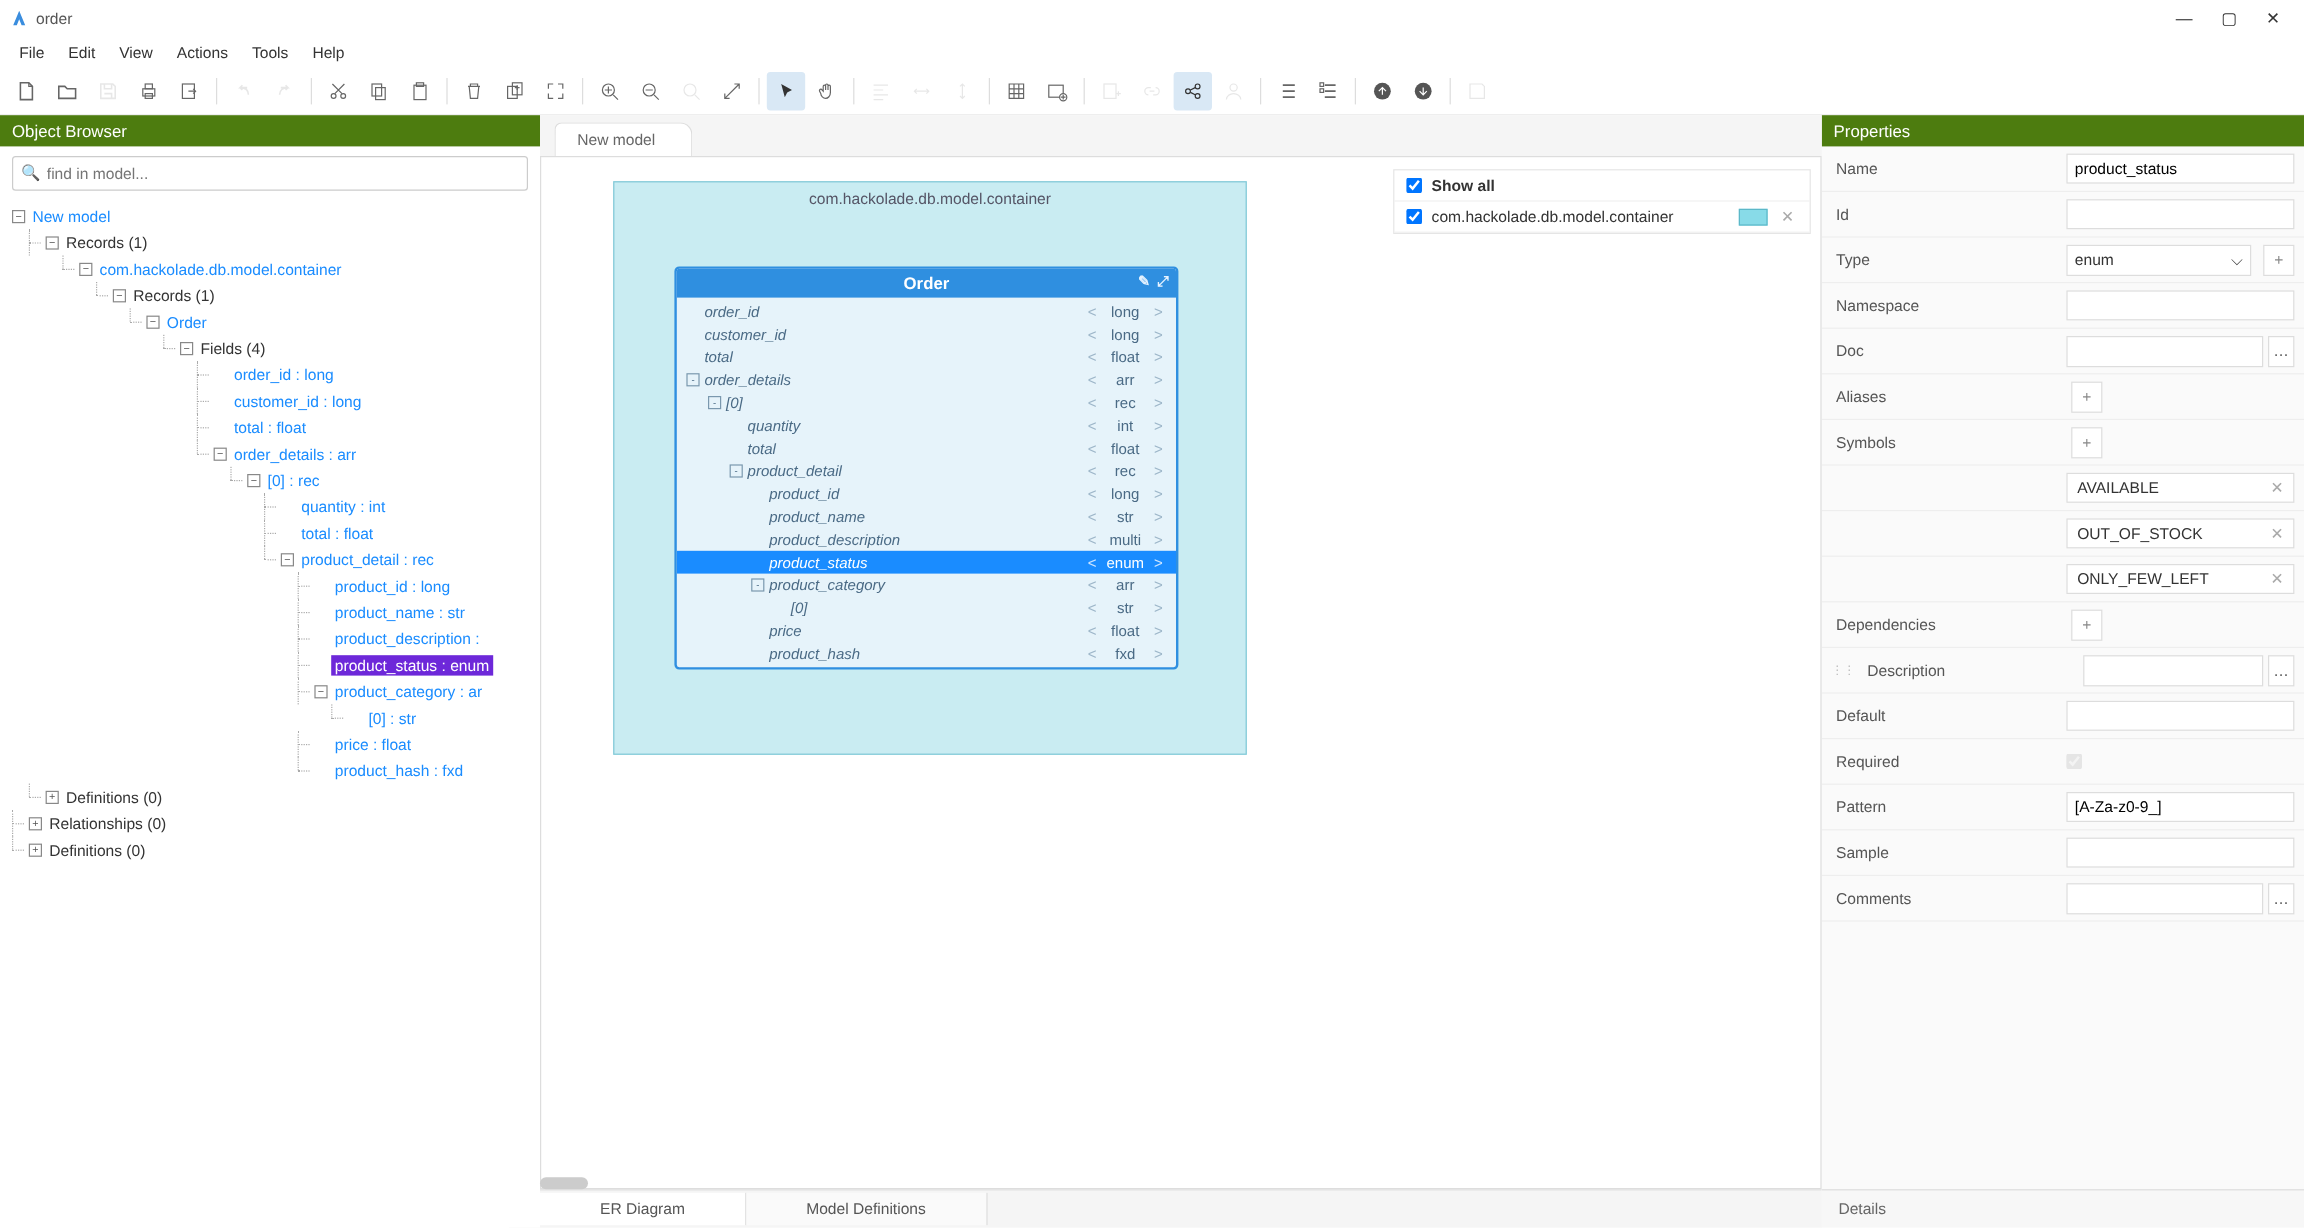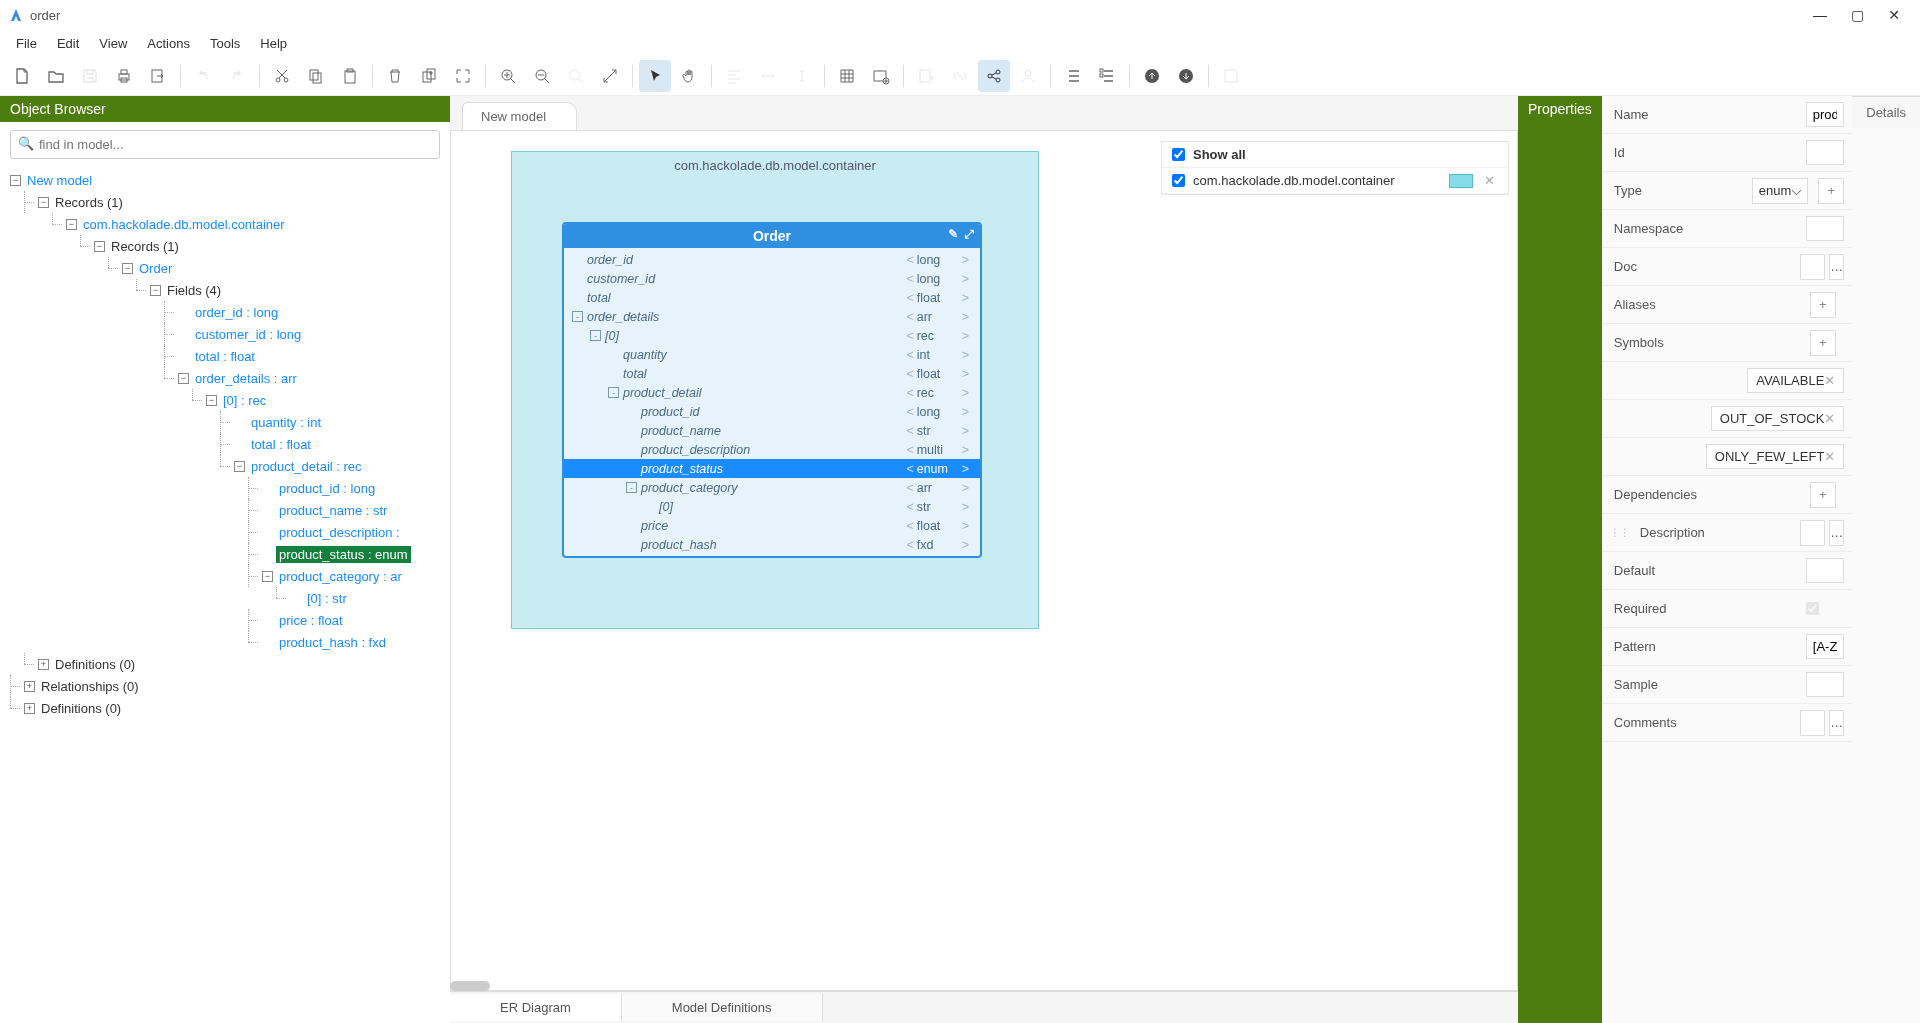--- a/index.html
+++ b/index.html
@@ -32,21 +32,21 @@
 .search-wrap { padding: 8px 10px; }
 .search-wrap input { width: 100%; padding: 6px 8px 6px 28px; border: 1px solid #ccc; border-radius: 3px; font-size: 13px; color: #555; }
 .search-wrap { position: relative; }
 .search-wrap .sicon { position: absolute; left: 18px; top: 14px; color: #888; }
 .tree { padding: 2px 6px 10px 10px; overflow-y: auto; flex: 1; }
 .tree-node { display: flex; align-items: center; height: 22px; white-space: nowrap; }
 .tree-node .toggle { width: 11px; height: 11px; border: 1px solid #888; display: inline-flex; align-items: center; justify-content: center; font-size: 9px; line-height: 9px; color: #555; margin-right: 3px; cursor: pointer; background: #fff; }
 .tree-node .spacer { width: 14px; display: inline-block; }
 .tree-node .label { color: #1a8cff; cursor: pointer; padding: 1px 3px; }
 .tree-node .label.black { color: #333; }
-.tree-node.selected .label { background: #15803d; color: #fff; }
+.tree-node.selected .label { background: #6d28d9; color: #fff; }
 .tree-connector { display: inline-block; width: 14px; height: 22px; position: relative; }
 .tree-connector::before { content: ""; position: absolute; left: 0; top: 0; bottom: 0; border-left: 1px dotted #aaa; }
 .tree-connector::after { content: ""; position: absolute; left: 0; top: 50%; width: 10px; border-top: 1px dotted #aaa; }
 .tree-connector.last::before { bottom: 50%; }
 
 
 .center { flex: 1; display: flex; flex-direction: column; background: #f5f5f5; position: relative; }
 .tab-strip { height: 34px; display: flex; align-items: flex-end; padding-left: 12px; background: #f5f5f5; }
 .tab { background: #fff; border: 1px solid #ddd; border-bottom: none; border-top-left-radius: 6px; border-top-right-radius: 10px; padding: 6px 30px 6px 18px; color: #666; font-size: 13px; cursor: pointer; }
 .canvas { flex: 1; background: #fff; border: 1px solid #ddd; margin: 0 0 0 0; position: relative; overflow: hidden; }
@@ -57,40 +57,40 @@
 .entity { position: absolute; left: 50px; top: 70px; width: 420px; background: #e6f3fa; border: 2px solid #2f8fe0; border-radius: 4px; overflow: hidden; }
 .entity-header { background: #2f8fe0; color: #fff; text-align: center; padding: 4px 0; font-weight: 600; position: relative; font-size: 14px; }
 .entity-header .hicons { position: absolute; right: 6px; top: 3px; display: flex; gap: 6px; }
 .entity-header .hicons span { color: #e6f3ff; font-size: 12px; cursor: pointer; }
 .entity-body { padding: 2px 0; }
 .erow { display: flex; align-items: center; height: 19px; font-size: 12.5px; color: #4a6a85; padding: 0 8px; }
 .erow.sel { background: #1a8cff; color: #fff; }
 .erow .fname { flex: 1; font-style: italic; }
 .erow .lt { color: #9db6c9; margin: 0 3px; }
 .erow.sel .lt { color: #cfe6ff; }
-.erow .ftype { width: 42px; text-align: left; }
+.erow .ftype { width: 42px; text-align: center; }
 .erow .etoggle { width: 11px; height: 11px; border: 1px solid #7a98ae; display: inline-flex; align-items: center; justify-content: center; font-size: 8px; margin-right: 4px; cursor: pointer; }
 .erow .indent { display: inline-block; }
 
 
 .vis-panel { position: absolute; right: 8px; top: 10px; width: 348px; background: #fff; border: 1px solid #e5e5e5; }
 .vis-row { display: flex; align-items: center; padding: 5px 10px; gap: 8px; border-bottom: 1px solid #f0f0f0; }
 .vis-row input[type=checkbox] { cursor: pointer; }
 .vis-row .vlabel { flex: 1; color: #333; }
 .vis-row .swatch { width: 24px; height: 14px; background: #88dbe8; border: 1px solid #5cb8c8; }
 .vis-row .xbtn { color: #aaa; cursor: pointer; padding: 0 3px; }
 
 
 .bottom-tabs { height: 32px; display: flex; align-items: center; background: #f5f5f5; border-top: 1px solid #ddd; }
 .btab { padding: 6px 50px; color: #555; font-size: 13px; border-right: 1px solid #ddd; cursor: pointer; background: #fafafa; }
 .btab.active { background: #fff; }
 .scroll-thumb { position: absolute; bottom: 32px; left: 0; height: 10px; width: 40px; background: #ccc; border-radius: 5px; }
 
 
-.right-panel { width: 402px; display: flex; flex-direction: row; background: #fafafa; }
+.right-panel { width: 402px; display: flex; flex-direction: column; background: #fafafa; }
 .props { flex: 1; overflow-y: auto; }
 .prop-row { display: flex; align-items: center; border-bottom: 1px solid #eee; min-height: 38px; padding: 0 8px; }
 .prop-row .plabel { width: 196px; color: #555; padding-left: 4px; }
 .prop-row .pval { flex: 1; }
 .prop-row input[type=text] { width: 100%; padding: 4px 6px; border: 1px solid #ddd; background: #fff; font-size: 13px; }
 .prop-row .type-select { flex: 1; display: flex; align-items: center; gap: 6px; }
 .prop-row .type-select .sel { flex: 1; border: 1px solid #ddd; background: #fff; padding: 4px 6px; display: flex; justify-content: space-between; cursor: pointer; }
 .prop-row .addbtn { width: 26px; height: 26px; border: 1px solid #ddd; background: #fff; display: flex; align-items: center; justify-content: center; color: #888; cursor: pointer; margin-left: 4px; }
 .prop-row .morebtn { width: 26px; height: 26px; border: 1px solid #ddd; background: #fff; display: flex; align-items: center; justify-content: center; color: #555; cursor: pointer; }
 .symbol-row .sym-val { flex: 1; border: 1px solid #ddd; background: #fff; padding: 4px 8px; display: flex; justify-content: space-between; align-items: center; }

